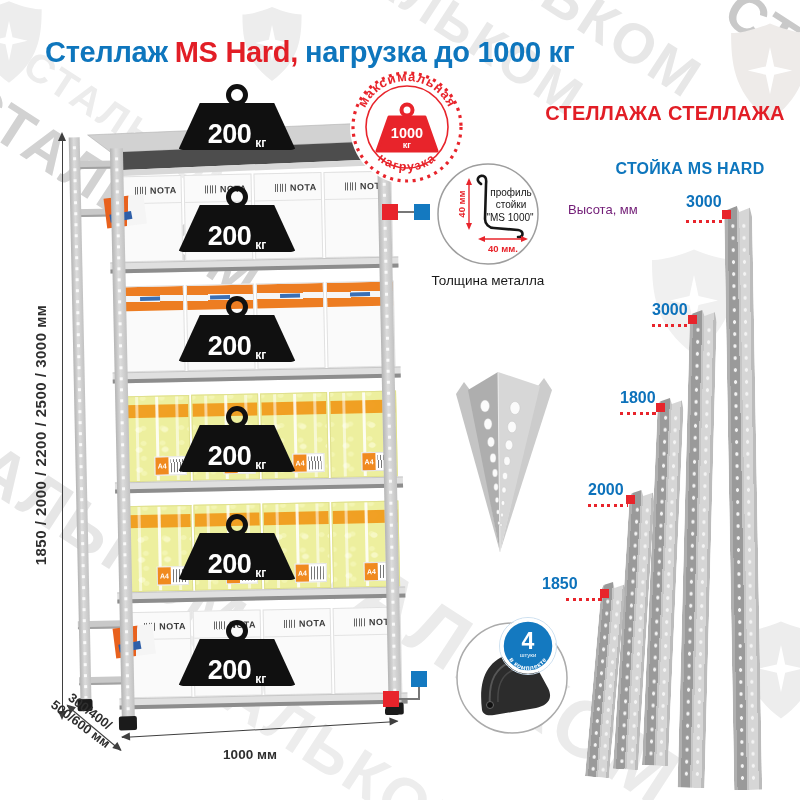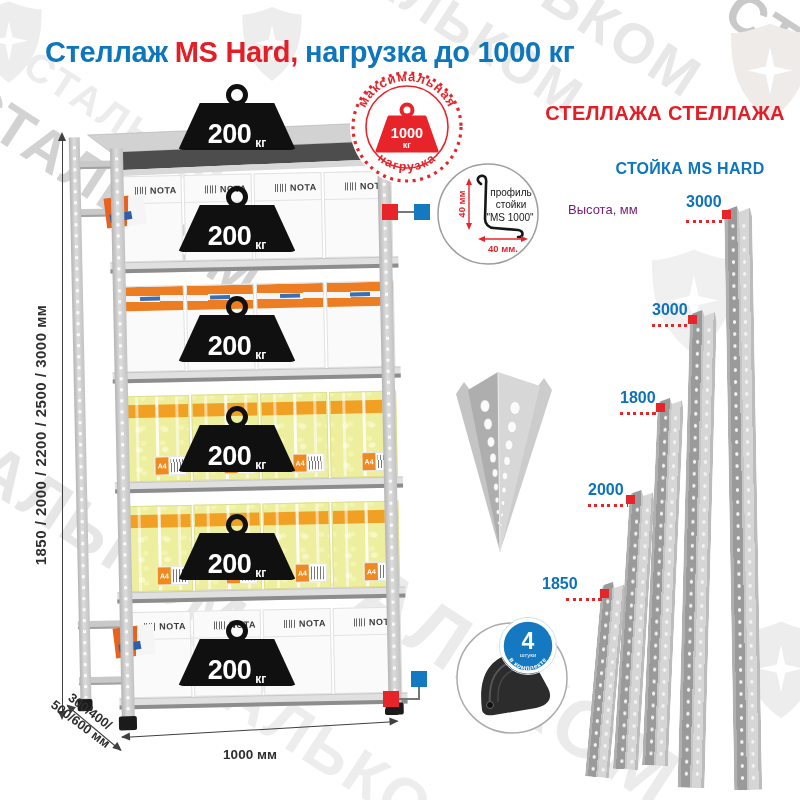--- a/index.html
+++ b/index.html
@@ -381,20 +381,21 @@
       <line x1="47" y1="77" x2="87" y2="77"></line>
       <polygon points="42,77 49,74 49,80" fill="#e8242b" stroke="none"></polygon>
       <polygon points="92,77 85,74 85,80" fill="#e8242b" stroke="none"></polygon>
     </g>
     <text x="67" y="90" text-anchor="middle" font-size="9.5" font-weight="bold" fill="#e8242b">40 мм.</text>
     <text x="75" y="34" text-anchor="middle" font-size="10" fill="#161616">профиль</text>
     <text x="75" y="46" text-anchor="middle" font-size="10" fill="#161616">стойки</text>
     <text x="74" y="59" text-anchor="middle" font-size="10" fill="#161616">"MS 1000"</text>
   </svg>
   <div class="midtext" style="left:412px;top:272px;width:152px;font-size:13.5px;">
+    <div>Толщина металла</div>
   </div>
 
   <svg class="abs" style="left:448px;top:360px;z-index:3;" width="120" height="210" viewBox="0 0 120 210">
     <polygon points="8,34 16,22 22,30 52,192" fill="#c4c4c4"></polygon>
     <polygon points="104,30 96,18 90,26 52,192" fill="#cccccc"></polygon>
     <polygon points="20,30 50,12 52,192" fill="#aeaeae"></polygon>
     <polygon points="50,12 92,26 52,192" fill="#d7d7d7"></polygon>
     <line x1="50" y1="12" x2="52" y2="192" stroke="#ebebeb" stroke-width="1"></line>
     <g fill="#fbfbfb" stroke="#c0c0c0" stroke-width="0.4">
       <ellipse cx="37" cy="46" rx="4.5" ry="6"></ellipse>

